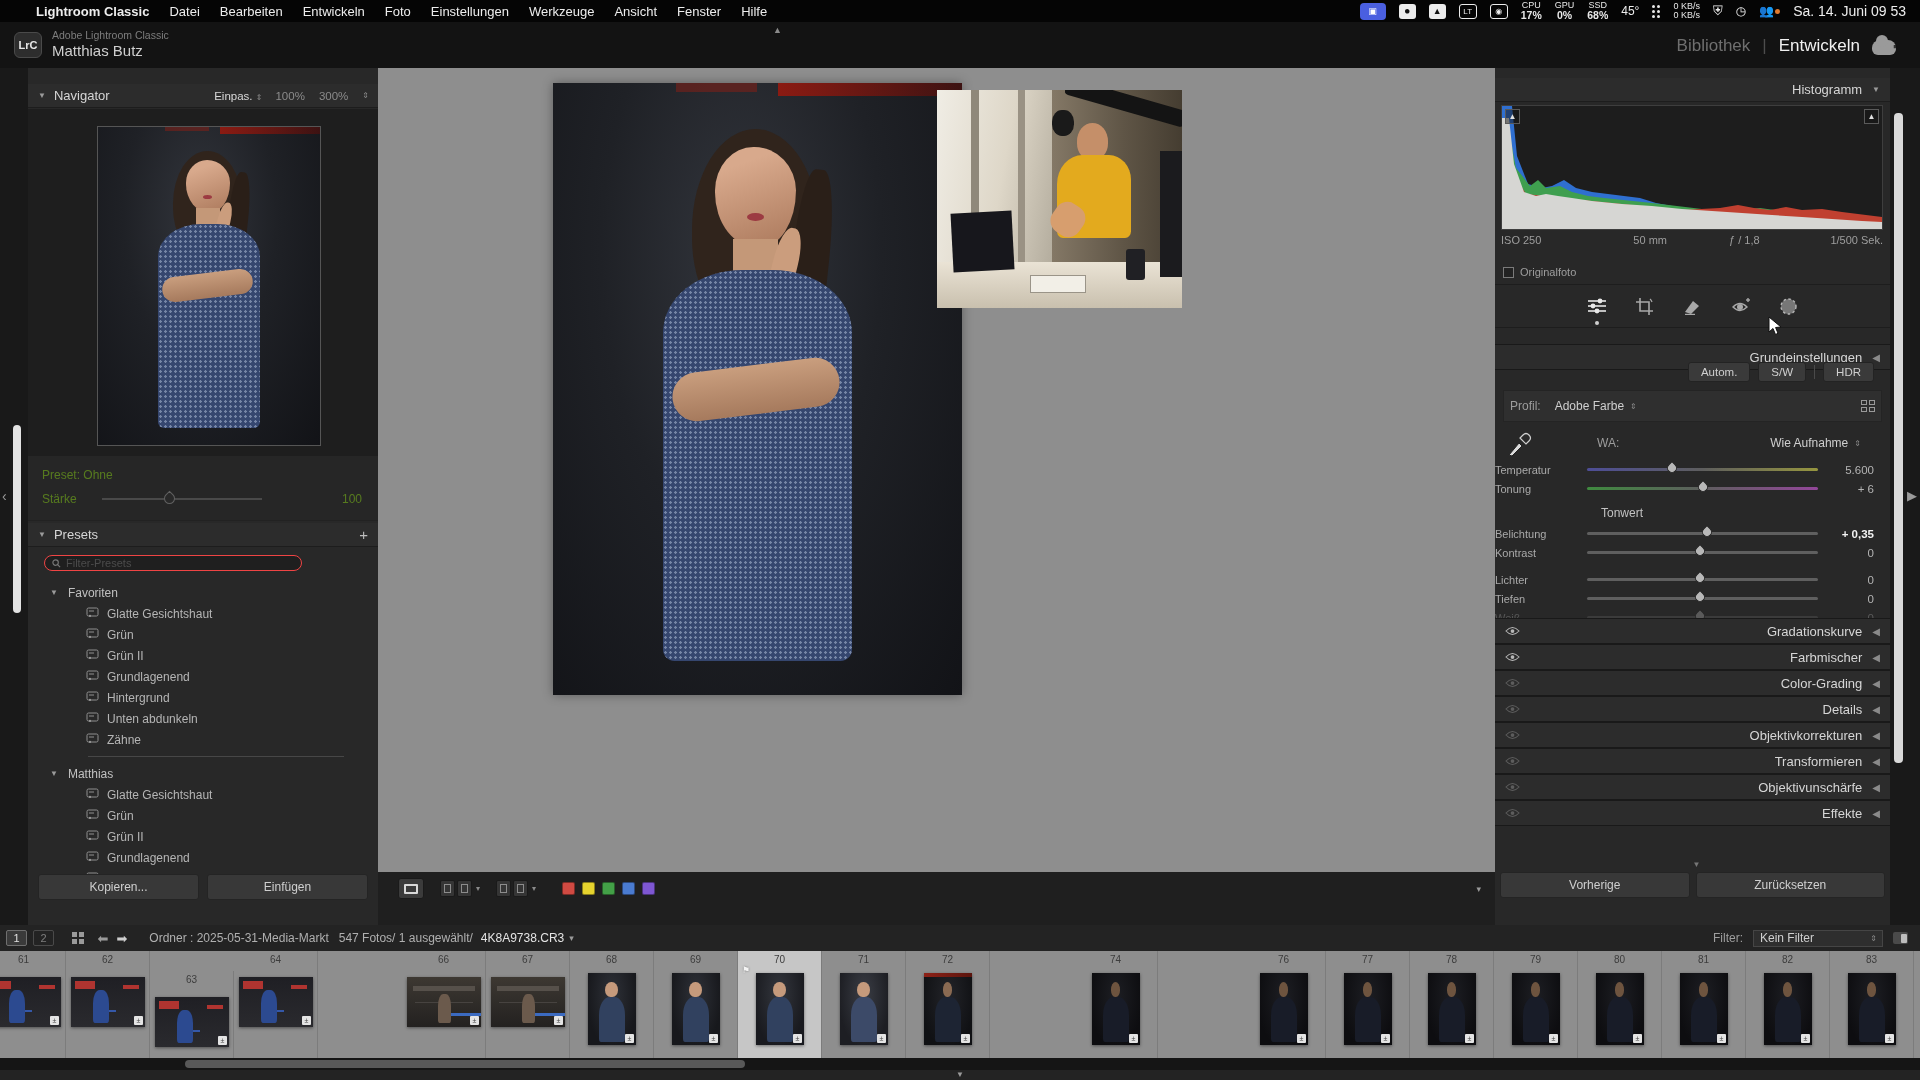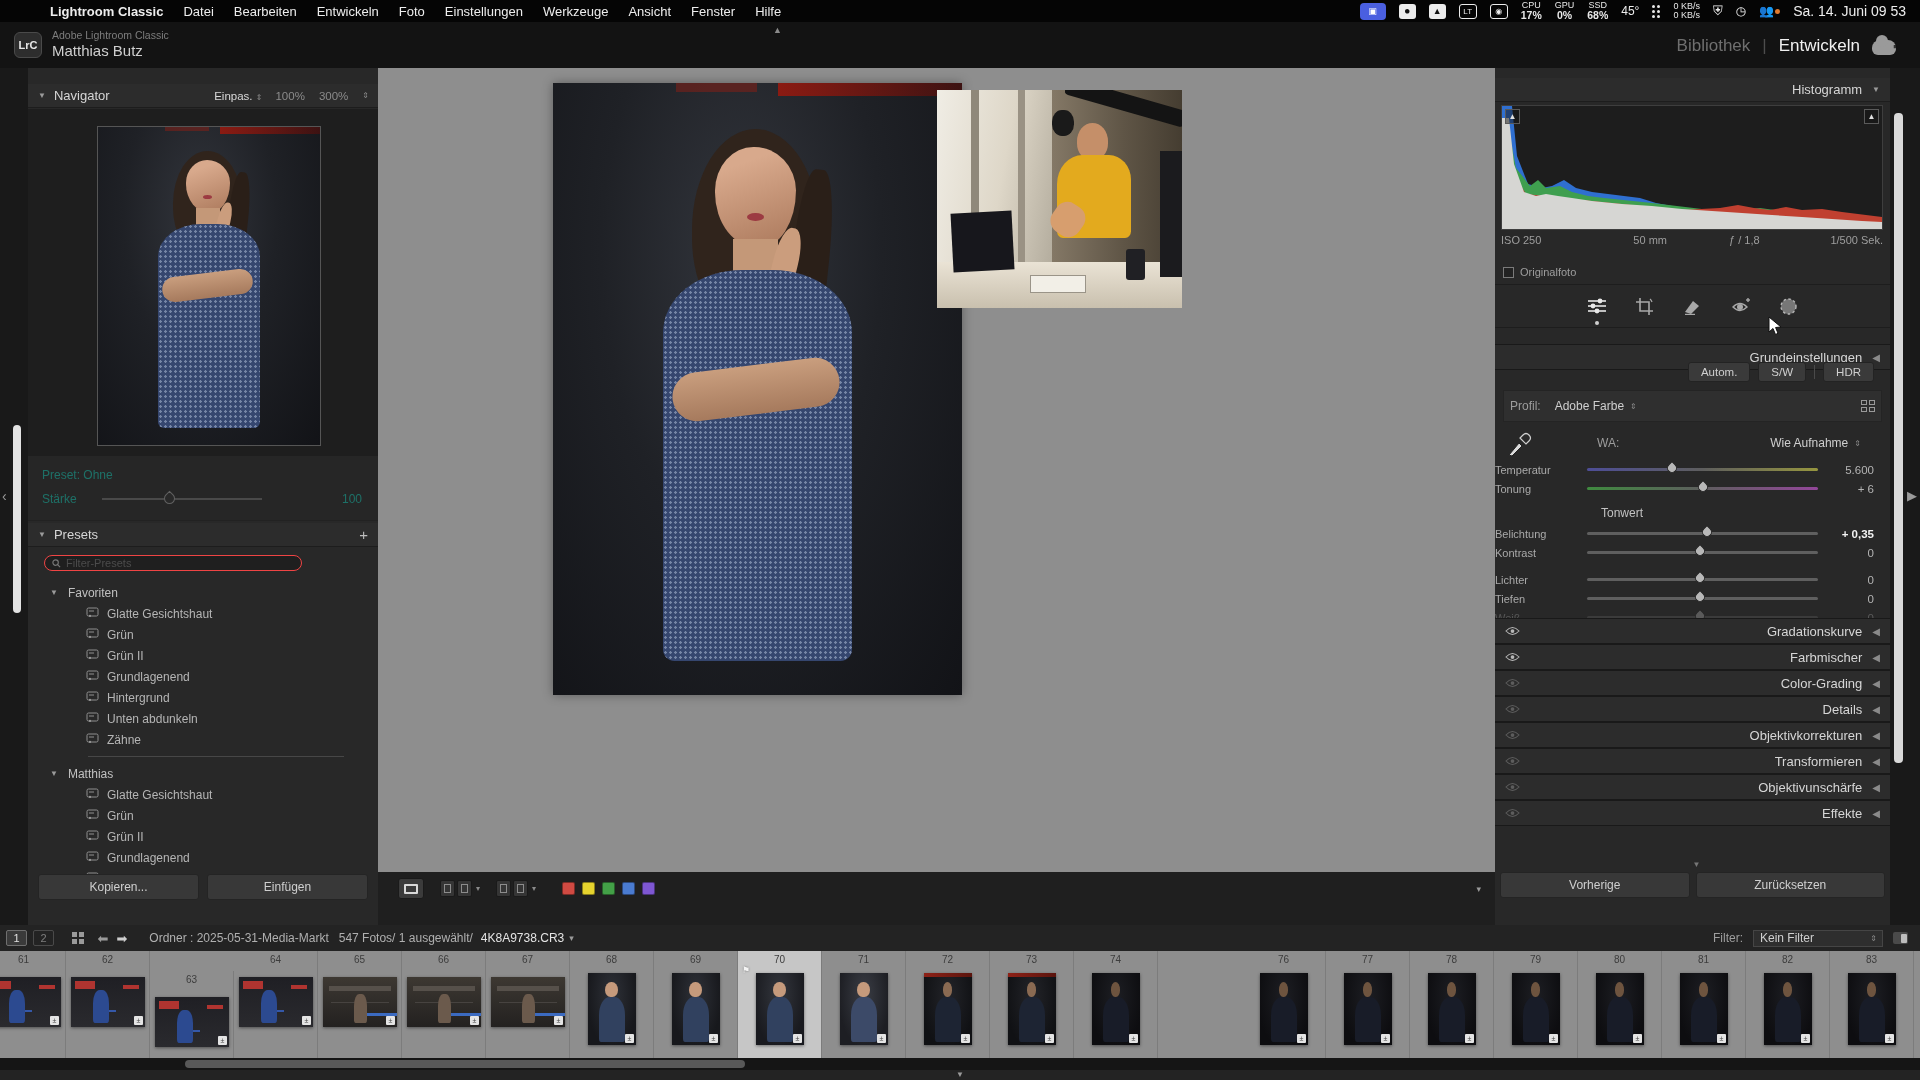--- a/index.html
+++ b/index.html
@@ -3,21 +3,21 @@
 <meta charset="utf-8">
 <style>
   * { margin:0; padding:0; box-sizing:border-box; }
   html,body { background:#000; }
   #app { position:relative; width:1920px; height:1080px; background:#161616;
          overflow:hidden; font-family:"Liberation Sans",sans-serif; color:#c8c8c8; }
 
   
   #menubar { position:absolute; left:0; top:0; width:1920px; height:22px; background:#050505;
              display:flex; align-items:center; font-size:13px; color:#ededed; }
-  #menu-items { display:flex; align-items:center; gap:20px; padding-left:32px; }
+  #menu-items { display:flex; align-items:center; gap:20px; padding-left:18px; }
   .apple { font-size:13px; margin-right:-2px; }
   .mb-item { white-space:nowrap; }
   .mb-item.bold { font-weight:bold; }
   #mb-status { margin-left:auto; display:flex; align-items:center; gap:13px; padding-right:14px; }
   .st-icon { display:inline-flex; align-items:center; justify-content:center; height:16px; }
   .st-blue { width:26px; height:17px; background:#4a5fe0; border-radius:4px; color:#fff; font-size:9px; }
   .st-box  { width:17px; height:15px; background:#ececec; border-radius:3px; color:#111; font-size:9px;
              display:inline-flex; align-items:center; justify-content:center; font-weight:bold; }
   .st-dark { width:18px; height:15px; border:1.5px solid #ececec; border-radius:3px; color:#ececec;
              font-size:8px; display:inline-flex; align-items:center; justify-content:center; }
@@ -61,21 +61,21 @@
   .pane-header { display:flex; align-items:center; height:24px; font-size:13px; color:#d6d6d6;
                  border-bottom:1px solid #1d1d1d; background:#2c2c2c; padding:0 10px; }
   .tri { font-size:8px; color:#9a9a9a; margin-right:8px; }
   #nav-header { position:absolute; left:0; top:16px; width:100%; }
   #nav-zoom { margin-left:auto; display:flex; gap:14px; font-size:11.5px; color:#8b8b8b; align-items:center; }
   #nav-zoom .sel { color:#d8d8d8; }
   .updn { font-size:8px; color:#8b8b8b; letter-spacing:-1px; }
   #nav-preview-box { position:absolute; left:0; top:41px; width:100%; height:347px; background:#1e1e1e; }
   #nav-preview { position:absolute; left:70px; top:18px; width:222px; height:318px; outline:1px solid #555; }
   #preset-amount { position:absolute; left:0; top:388px; width:100%; height:65px; background:#262626;
-                   border-bottom:1px solid #1d1d1d; opacity:.5; font-size:12px; color:#14b8a6; }
+                   border-bottom:1px solid #1d1d1d; opacity:.5; font-size:12px; color:#84cc16; }
   #pa-label { position:absolute; left:14px; top:12px; }
   #pa-amount-row { position:absolute; left:14px; top:36px; width:320px; display:flex; align-items:center; }
   #pa-amount-label { width:60px; }
   #pa-track { position:relative; width:160px; height:2px; background:#6a6a6a; margin-right:14px; }
   #pa-knob { position:absolute; left:39%; top:-5px; width:11px; height:11px; background:#2a2a2a;
              border:1.5px solid #9a9a9a; border-radius:0 50% 50% 50%; transform:rotate(45deg); }
   #pa-amount-value { margin-left:auto; }
   #presets-header { position:absolute; left:0; top:455px; width:100%; }
   #preset-plus { margin-left:auto; font-size:15px; color:#bdbdbd; }
   #preset-search { position:absolute; left:16px; top:487px; width:258px; height:16px; background:#1f1f1f;
@@ -862,26 +862,20 @@
         <div class="thumb landscape v-store-a">
           <div class="badge"></div>
         </div>
       </div>
       <div class="cell" style="left: 234px;">
         <div class="cell-num">64</div>
         <div class="thumb landscape v-store-a">
           <div class="badge"></div>
         </div>
       </div>
-      <div class="cell" style="left: 318px;">
-        <div class="cell-num">65</div>
-        <div class="thumb landscape v-store-b">
-          <div class="badge"></div>
-        </div>
-      </div>
       <div class="cell" style="left: 402px;">
         <div class="cell-num">66</div>
         <div class="thumb landscape v-store-b">
           <div class="badge"></div>
         </div>
       </div>
       <div class="cell" style="left: 486px;">
         <div class="cell-num">67</div>
         <div class="thumb landscape v-store-b">
           <div class="badge"></div>
@@ -912,27 +906,20 @@
           <div class="badge"></div>
         </div>
       </div>
       <div class="cell" style="left: 906px;">
         <div class="cell-num">72</div>
         <div class="thumb portraitsz v-portrait-red">
           <div class="red-top"></div>
           <div class="badge"></div>
         </div>
       </div>
-      <div class="cell" style="left: 990px;">
-        <div class="cell-num">73</div>
-        <div class="thumb portraitsz v-portrait-red">
-          <div class="red-top"></div>
-          <div class="badge"></div>
-        </div>
-      </div>
       <div class="cell" style="left: 1074px;">
         <div class="cell-num">74</div>
         <div class="thumb portraitsz v-portrait-dark">
           <div class="badge"></div>
         </div>
       </div>
       <div class="cell" style="left: 1242px;">
         <div class="cell-num">76</div>
         <div class="thumb portraitsz v-portrait-dark">
           <div class="badge"></div>

